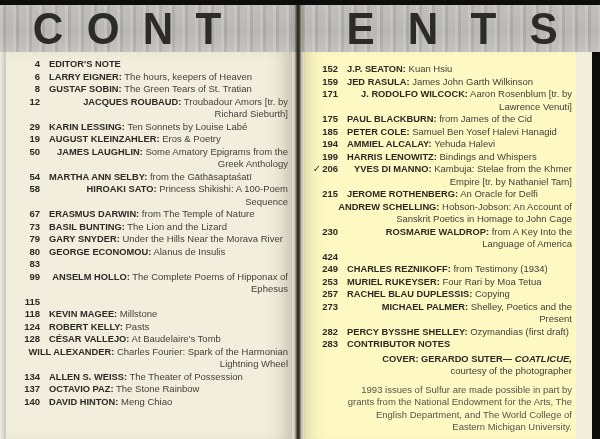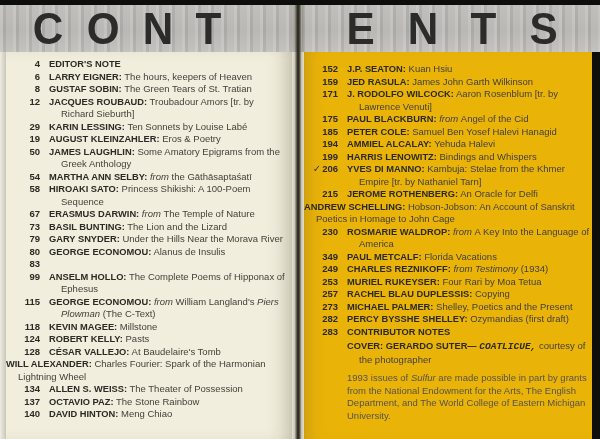--- a/index.html
+++ b/index.html
@@ -27,33 +27,33 @@
   
   .left-edge{position:absolute;left:0;top:52px;bottom:0;width:6px;z-index:3;
     background:linear-gradient(90deg,#efede2,#c9c7bc);}
   .right-border{position:absolute;right:0;top:52px;bottom:0;width:8px;background:#0d0d0b;z-index:4;}
   .gutter{position:absolute;left:291px;top:0;bottom:0;width:14px;z-index:4;
     background:linear-gradient(90deg, rgba(40,34,24,0) 0%, rgba(40,34,24,.18) 25%, #29251c 48%, #3a3527 58%, rgba(40,34,24,.22) 75%, rgba(40,34,24,0) 100%);}
   
   .page{position:absolute;top:52px;bottom:0;z-index:1;}
   .page-left{left:6px;width:286px;background:#f1eedd;
     box-shadow:inset -16px 0 20px -12px rgba(90,78,52,.35);}
-  .page-right{left:304px;right:4px;background:#eab308;
+  .page-right{left:304px;right:24px;background:#fef9c3;
     box-shadow:inset 14px 0 18px -12px rgba(90,78,52,.28);}
   .list{padding-top:6px;}
   .page-right .list{padding-top:11px;}
   
   .entry{display:flex;font-size:9.5px;line-height:12.5px;color:#44413a;}
   .num{flex:none;width:34px;padding-right:9px;text-align:right;font-weight:700;
     color:#2c2a24;font-size:9.5px;white-space:nowrap;}
   .check{font-weight:400;color:#3a382f;margin-right:1px;font-size:10px;}
-  .body{padding-left:12px;text-indent:-12px;padding-right:4px;}
+  .body{padding-left:12px;text-indent:-12px;padding-right:4px;text-align:right;}
   .author{font-weight:700;color:#2c2a24;font-size:9.3px;}
-  .it{font-style:italic;margin-top:36px;}
-  .bit{font-style:italic;font-weight:700;color:#2c2a24;font-family:Liberation Mono, monospace;}
+  .it{margin-top:36px;}
+  .bit{font-style:italic;font-weight:700;color:#2c2a24;}
   .cover-row{margin-top:2px;}
   .note-row{margin-top:6px;}
   .note-row .body{padding-left:0;text-indent:0;color:#57544a;}
 </style>
 </head>
 <body>
 
 <div class="scan">
   <div class="topbar"></div>
 
@@ -128,21 +128,20 @@
         </div>
         <div class="entry">
           <span class="num">83</span>
         </div>
         <div class="entry">
           <span class="num">99</span>
           <span class="body"><span class="author">ANSELM HOLLO:</span> <span>The Complete Poems of Hipponax of Ephesus</span></span>
         </div>
         <div class="entry">
           <span class="num">115</span>
-          <span class="body"><span class="author">GEORGE ECONOMOU:</span> <span class="it">from </span><span>William Langland's </span><span class="it">Piers Plowman</span><span> (The C-Text)</span></span>
         </div>
         <div class="entry">
           <span class="num">118</span>
           <span class="body"><span class="author">KEVIN MAGEE:</span> <span>Millstone</span></span>
         </div>
         <div class="entry">
           <span class="num">124</span>
           <span class="body"><span class="author">ROBERT KELLY:</span> <span>Pasts</span></span>
         </div>
         <div class="entry">
@@ -176,21 +175,21 @@
         <div class="entry">
           <span class="num">159</span>
           <span class="body"><span class="author">JED RASULA:</span> <span>James John Garth Wilkinson</span></span>
         </div>
         <div class="entry">
           <span class="num">171</span>
           <span class="body"><span class="author">J. RODOLFO WILCOCK:</span> <span>Aaron Rosenblum [tr. by Lawrence Venuti]</span></span>
         </div>
         <div class="entry">
           <span class="num">175</span>
-          <span class="body"><span class="author">PAUL BLACKBURN:</span> <span class="it">from </span><span>Angel of the Cid</span></span>
+          <span class="body"><span class="author">PAUL BLACKBURN:</span> <span class="it">from </span><span>James of the Cid</span></span>
         </div>
         <div class="entry">
           <span class="num">185</span>
           <span class="body"><span class="author">PETER COLE:</span> <span>Samuel Ben Yosef Halevi Hanagid</span></span>
         </div>
         <div class="entry">
           <span class="num">194</span>
           <span class="body"><span class="author">AMMIEL ALCALAY:</span> <span>Yehuda Halevi</span></span>
         </div>
         <div class="entry">
@@ -206,22 +205,21 @@
           <span class="body"><span class="author">JEROME ROTHENBERG:</span> <span>An Oracle for Delfi</span></span>
         </div>
         <div class="entry">
           <span class="body"><span class="author">ANDREW SCHELLING:</span> <span>Hobson-Jobson: An Account of Sanskrit Poetics in Homage to John Cage</span></span>
         </div>
         <div class="entry">
           <span class="num">230</span>
           <span class="body"><span class="author">ROSMARIE WALDROP:</span> <span class="it">from </span><span>A Key Into the Language of America</span></span>
         </div>
         <div class="entry">
-          <span class="num">349</span>
-          <span class="body"><span class="author">PAUL METCALF:</span> <span>Florida Vacations</span></span>
+          <span class="num">424</span>
         </div>
         <div class="entry">
           <span class="num">249</span>
           <span class="body"><span class="author">CHARLES REZNIKOFF:</span> <span class="it">from </span><span class="it">Testimony</span><span> (1934)</span></span>
         </div>
         <div class="entry">
           <span class="num">253</span>
           <span class="body"><span class="author">MURIEL RUKEYSER:</span> <span>Four Rari by Moa Tetua</span></span>
         </div>
         <div class="entry">

